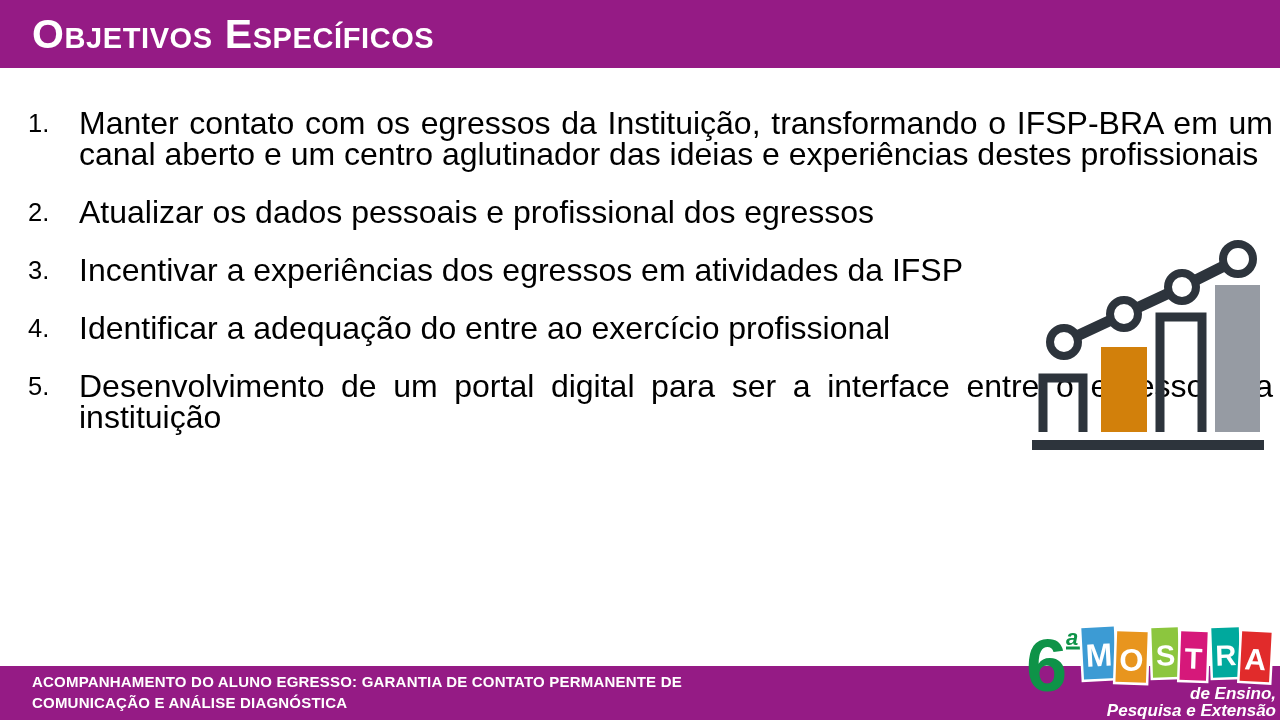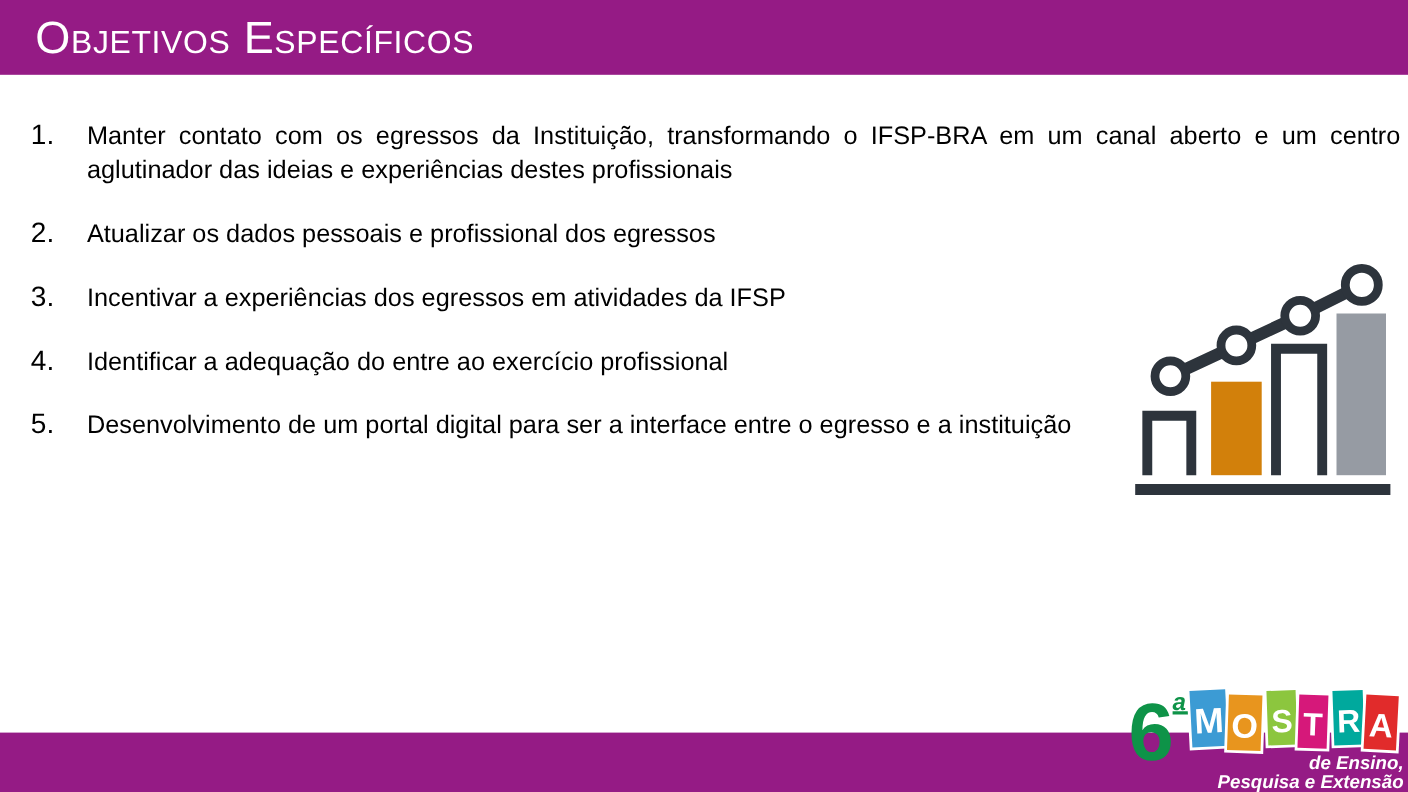--- a/index.html
+++ b/index.html
@@ -13,21 +13,21 @@
   
   .header-bar{
     position:absolute;left:0;top:0;width:1280px;height:68px;
     background:#951B85;
   }
   .header-title{
     position:absolute;left:32px;top:11px;
     color:#ffffff;
     font-family:"Liberation Sans", sans-serif;
     font-size:41px;line-height:46px;
-    font-weight:400;
+    font-weight:700;
     font-variant:small-caps;
     letter-spacing:0.6px;
     white-space:nowrap;
   }
 
   
   .body-list{
     position:absolute;left:28px;top:108px;width:1245px;
   }
   .list-item{
@@ -40,21 +40,21 @@
   .list-item:last-child{margin-bottom:0;}
   .item-num{
     flex:0 0 auto;width:51px;
     text-align:left;
     font-size:25.5px;line-height:31px;
   }
   .item-text{
     flex:1 1 auto;
     text-align:justify;
     text-justify:inter-word;
-    font-size:23px;line-height:31px;
+    font-size:32px;line-height:31px;
   }
   
   .li-1 .item-text{width:1193px;}
   .li-5 .item-text{width:1193px;}
   .li-2 .item-text,.li-3 .item-text,.li-4 .item-text{text-align:left;}
 
   
   .chart-graphic{
     position:absolute;left:1012px;top:232px;width:260px;height:232px;
   }
@@ -132,20 +132,24 @@
       <polyline points="52,110 112,82 170,55 226,27" fill="none" stroke="#2D343C" stroke-width="11" stroke-linecap="round" stroke-linejoin="round"></polyline>
 
       <circle cx="52" cy="110" r="14" fill="#ffffff" stroke="#2D343C" stroke-width="8"></circle>
       <circle cx="112" cy="82" r="14" fill="#ffffff" stroke="#2D343C" stroke-width="8"></circle>
       <circle cx="170" cy="55" r="14" fill="#ffffff" stroke="#2D343C" stroke-width="8"></circle>
       <circle cx="226" cy="27" r="15" fill="#ffffff" stroke="#2D343C" stroke-width="8"></circle>
     </svg>
   </div>
 
   <div class="footer-bar"></div>
+  <div class="footer-text">
+    <div>ACOMPANHAMENTO DO ALUNO EGRESSO: GARANTIA DE CONTATO PERMANENTE DE</div>
+    <div>COMUNICAÇÃO E ANÁLISE DIAGNÓSTICA</div>
+  </div>
 
   <div class="logo">
     <svg viewBox="0 0 256 101" xmlns="http://www.w3.org/2000/svg">
 
       <text x="2" y="72" font-family="Liberation Sans, sans-serif" font-size="74" font-weight="bold" fill="#0E9348">6</text>
       <text x="42" y="26" font-family="Liberation Sans, sans-serif" font-size="22" font-weight="bold" font-style="italic" fill="#0E9348">a</text>
       <line x1="42" y1="29" x2="60" y2="29" stroke="#0E9348" stroke-width="3"></line>
 
       <g>
         <g transform="translate(56,8) rotate(-3)">

